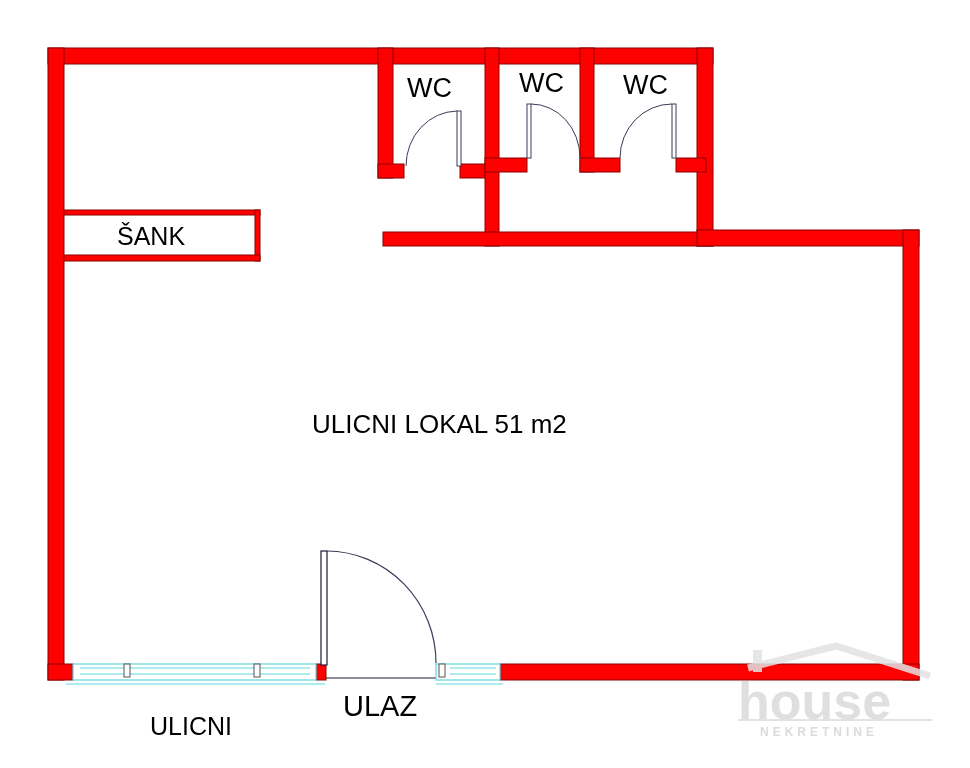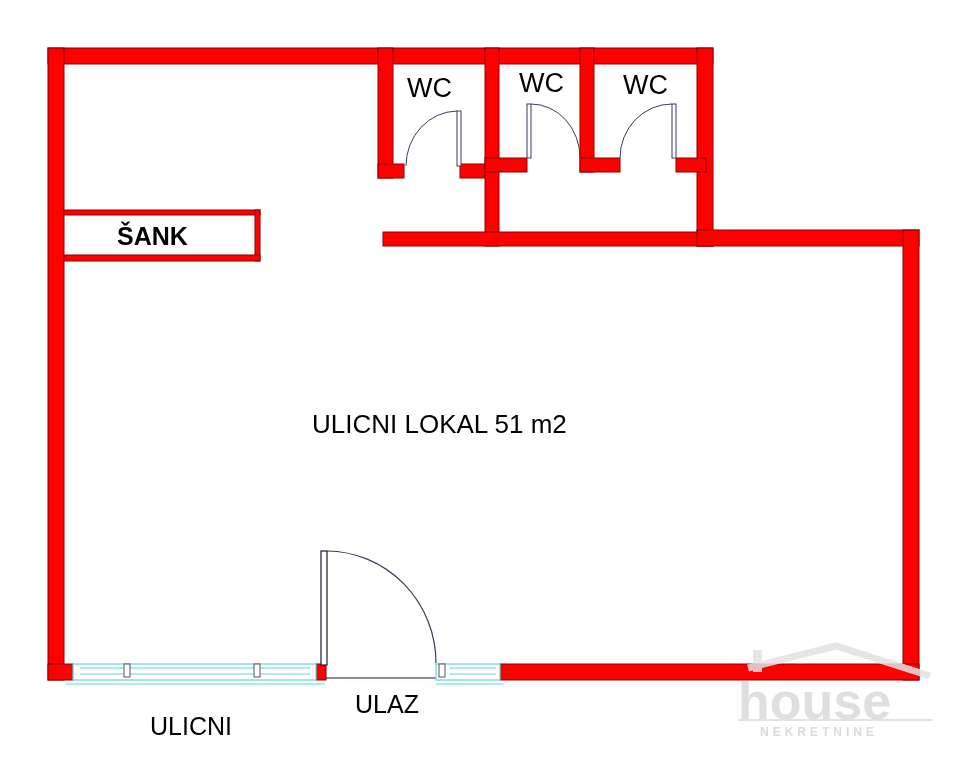--- a/index.html
+++ b/index.html
@@ -80,16 +80,16 @@
     <rect x="753" y="650" width="9" height="22" fill="#e2e2e2"></rect>
     <text x="738" y="719" font-family="Liberation Sans, sans-serif" font-size="52" font-weight="bold" fill="#dadada">house</text>
     <line x1="738" y1="720" x2="932" y2="720" stroke="#dedede" stroke-width="2"></line>
     <text x="760" y="736" font-family="Liberation Sans, sans-serif" font-size="12" font-weight="bold" letter-spacing="4" fill="#d5d5d5">NEKRETNINE</text>
   </g>
 </svg>
 
 <div class="label" style="left:407px; top:73px; font-size:27px;">WC</div>
 <div class="label" style="left:519px; top:68px; font-size:27px;">WC</div>
 <div class="label" style="left:623px; top:70px; font-size:27px;">WC</div>
-<div class="label" style="left:117px; top:222px; font-size:25px;font-weight:bold;">ŠANK</div>
+<div class="label" style="left:117px; top:222px; font-size:25px;">ŠANK</div>
 <div class="label" style="left:312px; top:409px; font-size:26px;text-align:right;">ULICNI LOKAL 51 m2</div>
-<div class="label" style="left:343px; top:690px; font-size:25px;margin-left:12px;">ULAZ</div>
+<div class="label" style="left:343px; top:690px; font-size:29px;">ULAZ</div>
 <div class="label" style="left:150px; top:712px; font-size:25px;">ULICNI</div>
 
 </body></html>

